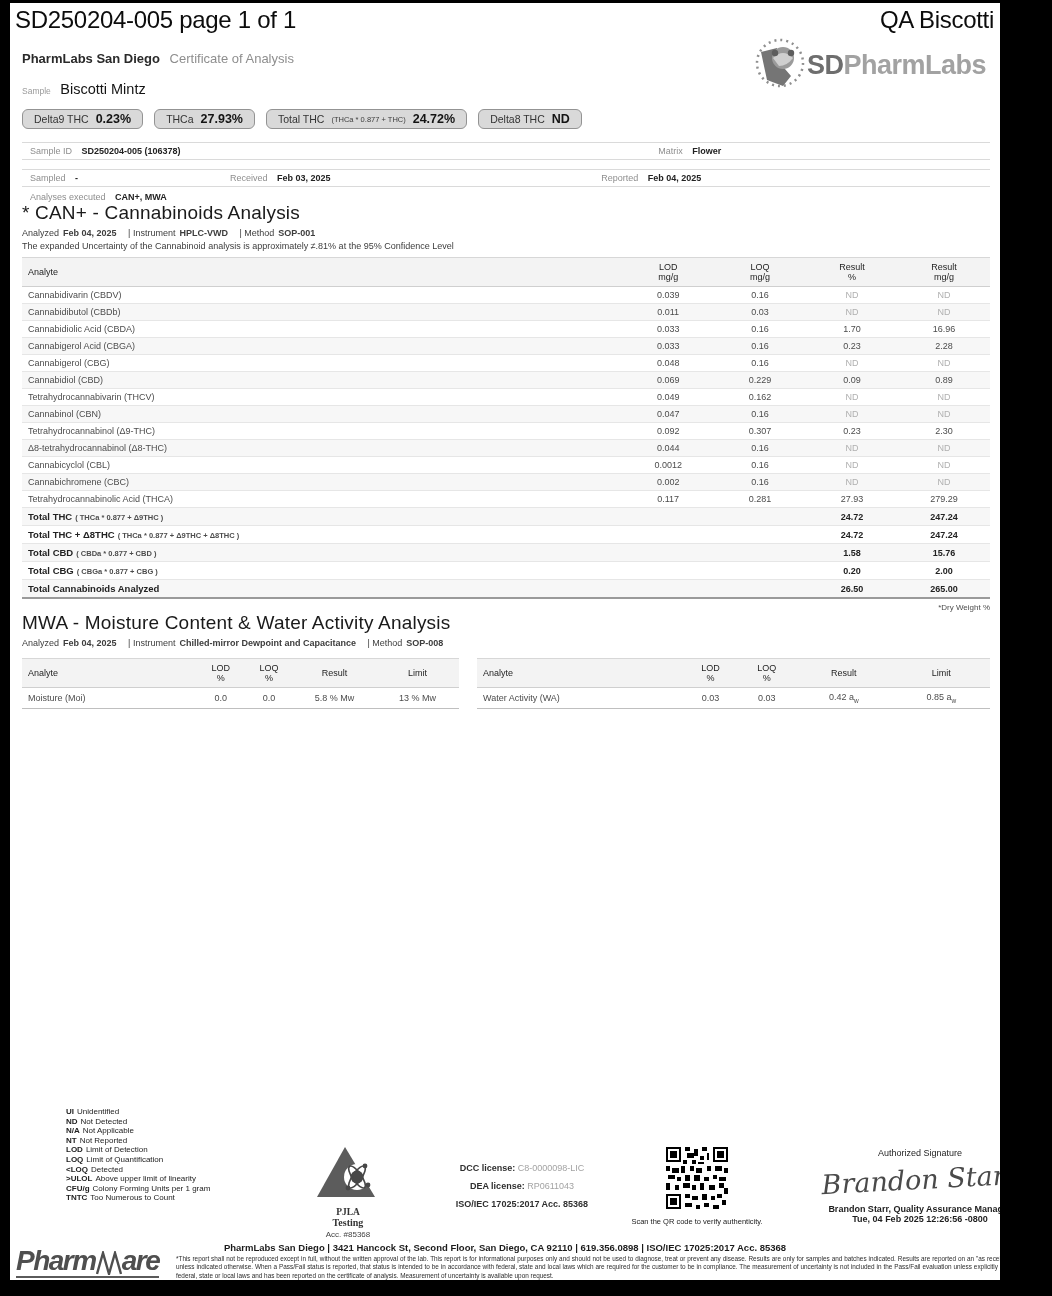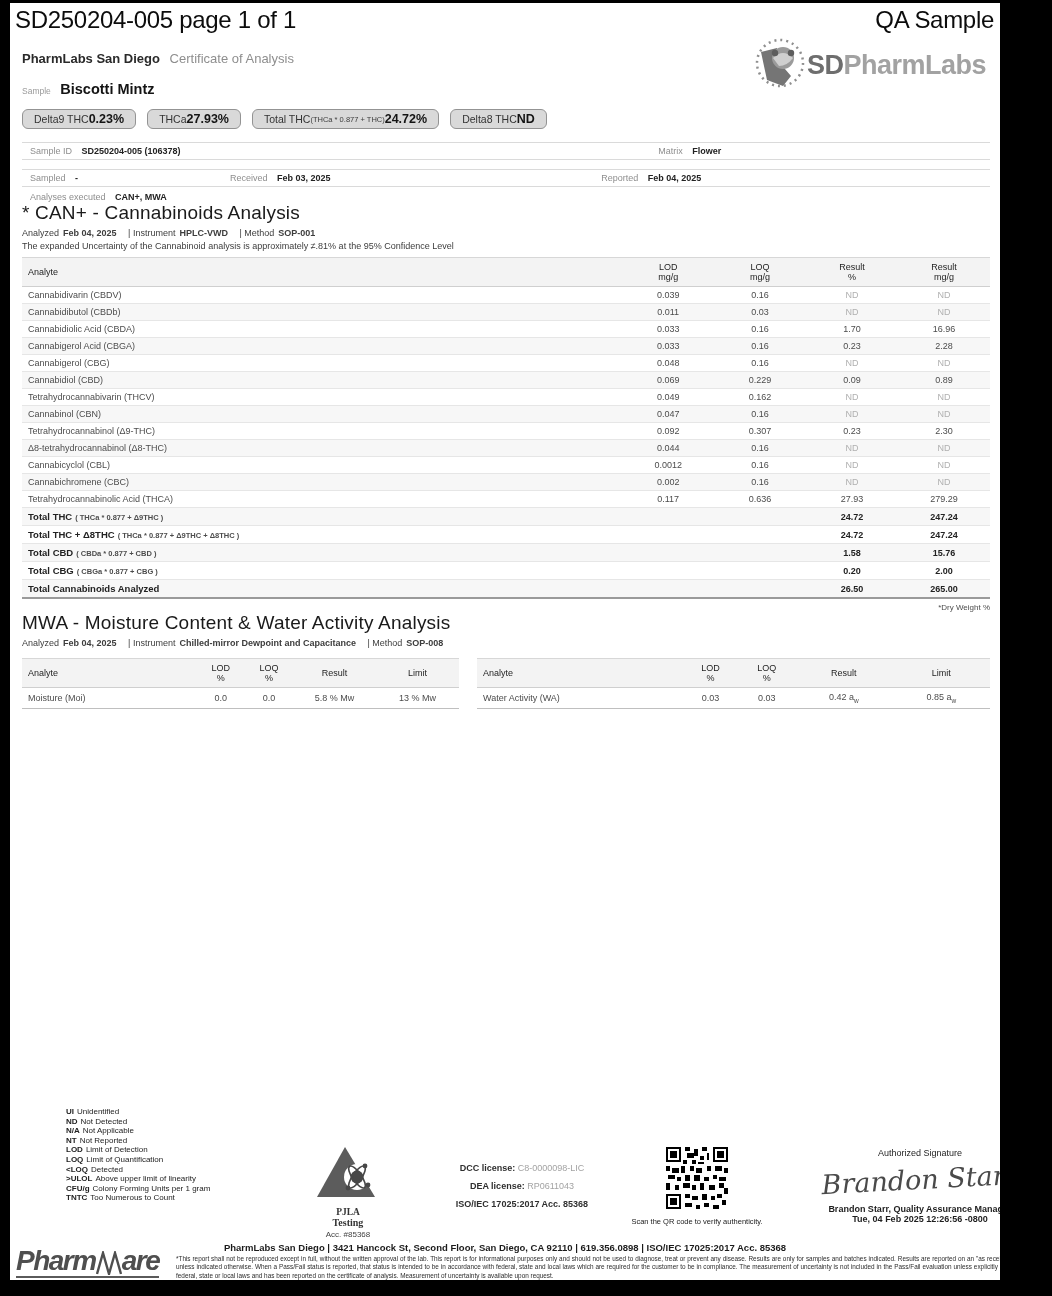--- a/index.html
+++ b/index.html
@@ -11,29 +11,29 @@
   .viewer-bar { display:flex; justify-content:space-between; align-items:flex-start; padding:3px 6px 0 5px; font-size:24px; letter-spacing:-0.3px; color:#0c0c0c; }
 
   .content { padding:15px 10px 0 12px; position:relative; }
 
   .lab-line { font-size:13px; margin-top:2px; }
   .lab-name { font-weight:bold; color:#2a2a2a; }
   .doc-type { color:#8e8e8e; margin-left:6px; }
 
   .sample-line { margin-top:14px; }
   .sample-label { font-size:8.5px; color:#9a9a9a; margin-right:5px; }
-  .sample-name { font-size:14.5px; font-weight:bold; color:#141414; }
+  .sample-name { font-size:14.5px; font-weight:normal; color:#141414; }
 
   .logo { position:absolute; right:14px; top:2px; display:flex; align-items:center; }
   .logo-text { font-size:27px; font-weight:bold; letter-spacing:-0.5px; }
   .logo-sd { color:#6e6e6e; }
   .logo-rest { color:#a2a2a2; }
 
   .badges { display:flex; gap:11px; margin-top:11px; }
-  .badge { background:#d9d9d9; border:1.5px solid #939393; border-radius:6px; padding:2px 11px; display:flex; align-items:center; min-height:20px; }
+  .badge { background:#d9d9d9; border:1.5px solid #939393; border-radius:6px; padding:2px 11px; display:flex; align-items:center; gap:7px; min-height:20px; }
   .badge-label { font-size:10.5px; color:#333; }
   .badge-formula { font-size:7.5px; color:#3c3c3c; }
   .badge-formula:empty { display:none; }
   .badge-value { font-size:12.5px; font-weight:bold; color:#141414; }
 
   .meta { margin-top:13px; font-size:9px; }
   .meta-row { display:flex; align-items:center; border-top:1px solid #dadada; border-bottom:1px solid #dadada; padding:3px 8px; }
   .meta-row + .meta-row { margin-top:9px; }
   .meta-cell-1 { width:66%; }
   .meta-cell-s1 { width:21%; }
@@ -101,21 +101,21 @@
 
   .disclaimer { position:absolute; left:166px; top:1252px; width:856px; font-size:6.4px; color:#2c2c2c; line-height:1.3; text-align:justify; }
 </style>
 </head>
 <body>
 
 <div class="page">
 
   <div class="viewer-bar">
     <span>SD250204-005 page 1 of 1</span>
-    <span>QA Sample</span>
+    <span>QA Biscotti</span>
   </div>
 
   <div class="content">
 
     <div class="lab-line">
       <span class="lab-name">PharmLabs San Diego</span>
       <span class="doc-type">Certificate of Analysis</span>
     </div>
 
     <div class="logo">
@@ -313,21 +313,21 @@
             <td class="c-name">Cannabichromene (CBC)</td>
             <td>0.002</td>
             <td>0.16</td>
             <td class="muted">ND</td>
             <td class="muted">ND</td>
           </tr>
 
           <tr>
             <td class="c-name">Tetrahydrocannabinolic Acid (THCA)</td>
             <td>0.117</td>
-            <td>0.636</td>
+            <td>0.281</td>
             <td>27.93</td>
             <td>279.29</td>
           </tr>
         </tbody>
       <tbody class="totals">
 
           <tr>
             <td class="c-name"><span class="t-name">Total THC</span><span class="t-formula">( THCa * 0.877 + Δ9THC )</span></td>
             <td></td>
             <td></td>

